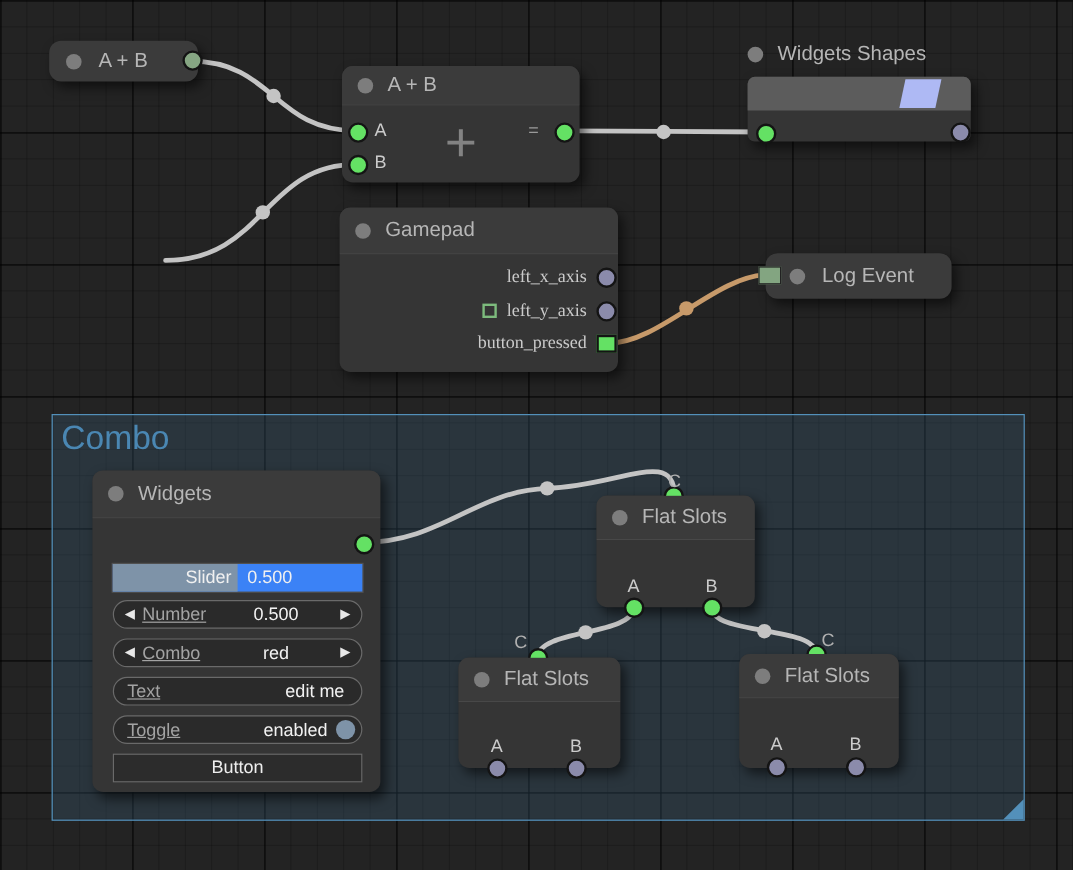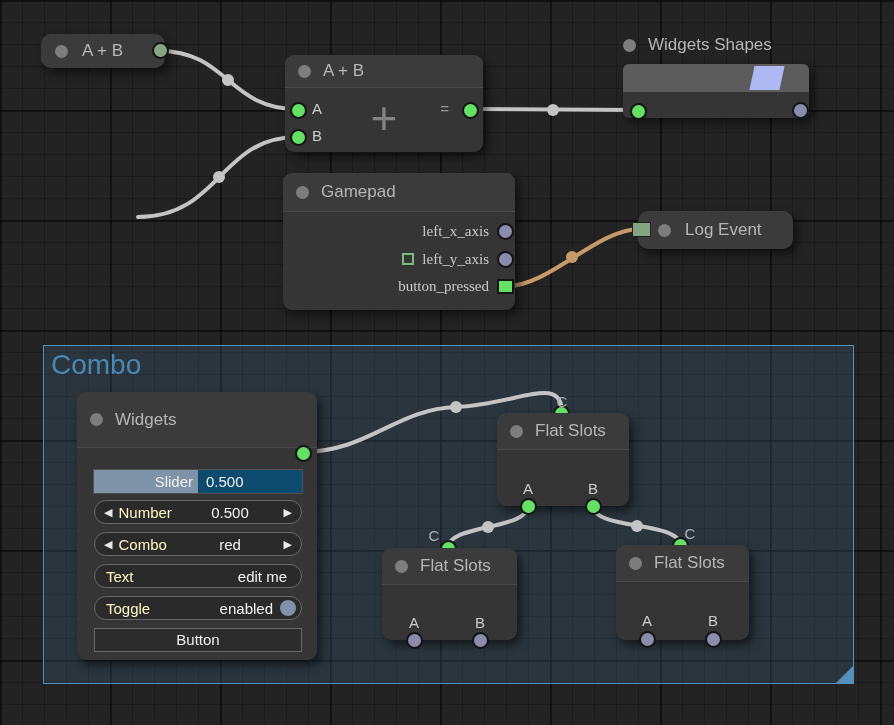--- a/index.html
+++ b/index.html
@@ -35,30 +35,30 @@
   .tdot{width:13px;height:13px;border-radius:50%;background:#7d7d7d;flex:0 0 auto;}
   .collapsed{background:#3b3b3b;display:flex;align-items:center;padding-left:14px;box-sizing:border-box;}
   .dot{position:absolute;width:13px;height:13px;border-radius:50%;border:2px solid #141414;box-sizing:content-box;}
   .dot.green{background:#64e164;}
   .dot.idle{background:#8b8bab;}
   .dot.sage{background:#86a683;}
   .slotlabel{position:absolute;font-size:15px;color:#cbcbcb;}
   .floatlabel{position:absolute;z-index:3;font-size:15px;color:#b0b0b0;text-align:center;width:16px;}
   .plus{position:absolute;left:0;right:0;top:36px;text-align:center;font-size:46px;color:#838383;}
   
-  .wslider{position:absolute;left:17px;top:78px;width:208px;height:23px;background:#0c4a6e;
+  .wslider{position:absolute;left:17px;top:78px;width:208px;height:23px;background:#3b82f6;
     outline:1px solid rgba(255,255,255,.14);}
   .wslider .fill{position:absolute;left:0;top:0;bottom:0;width:50%;background:#7e93a8;
     display:flex;align-items:center;justify-content:flex-end;}
   .wslider .fill span{color:#f0f0f0;font-size:15px;margin-right:5px;}
   .wslider .val{position:absolute;left:calc(50% + 8px);top:0;bottom:0;display:flex;align-items:center;
     color:#f0f0f0;font-size:15px;}
   .pill{position:absolute;left:17px;width:208px;height:24px;border:1px solid #6a6a6a;border-radius:12px;
     background:#2a2a2a;box-sizing:border-box;display:flex;align-items:center;padding:0 9px;font-size:15px;}
-  .pill .plabel{color:#fef9c3;margin-left:6px;}
+  .pill .plabel{color:#a3a3a3;margin-left:6px;text-decoration:underline;}
   .pill .arrow{color:#e8e8e8;font-size:11px;line-height:1;}
   .pill .arrow.right{position:absolute;right:9px;}
   .pill .pval{position:absolute;left:100px;width:70px;text-align:center;color:#f2f2f2;}
   .pill .pval.rightal{left:auto;right:14px;width:auto;}
   .wbutton{position:absolute;left:17px;top:236px;width:208px;height:24px;border:1px solid #6a6a6a;
     background:#2c2c2c;box-sizing:border-box;text-align:center;color:#eee;font-size:15px;line-height:22px;}
   .togglecircle{position:absolute;right:5px;top:3px;width:16px;height:16px;border-radius:50%;background:#7e93a8;}
   
   .grow{position:absolute;right:0;height:20px;display:flex;align-items:center;font-family:Liberation Serif, serif;}
   .grow .glabel{font-size:15px;color:#cbcbcb;margin-right:8px;}
@@ -144,21 +144,21 @@
     </div>
   </div>
 
   <div class="node collapsed" style="left:638px;top:211px;width:155px;height:38px;border-radius:10px;">
     <span class="sq" style="position:absolute;left:-6px;top:11px;width:19px;height:15px;background:#83a581;border:1px solid #222;"></span>
     <span class="tdot" style="margin-left:6px;"></span>
     <span style="color:#b6b6b6;font-size:17px;margin-left:14px;">Log Event</span>
   </div>
 
   <div class="node" style="left:77px;top:392px;width:240px;height:268px;">
-    <div class="ntitle" style="height:56px;">
+    <div class="ntitle" style="height:40px;">
       <span class="tdot"></span>
       <span class="tlabel">Widgets</span>
     </div>
     <span class="dot green" style="left:218px;top:53px;"></span>
 
     <div class="wslider">
       <div class="fill">
         <span>Slider</span>
       </div>
       <div class="val">0.500</div>

